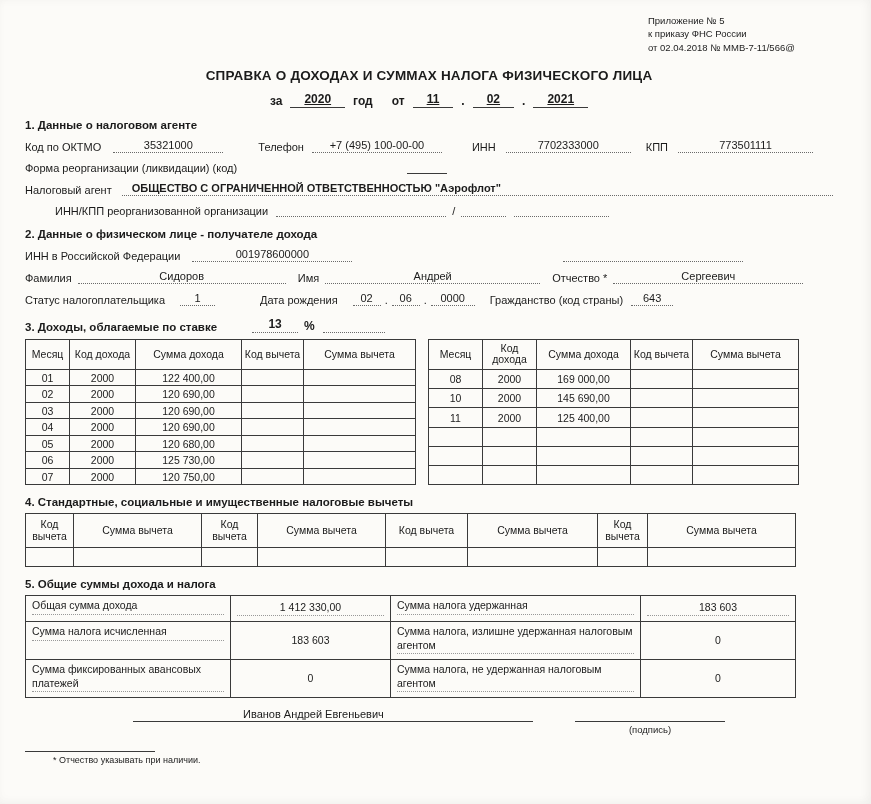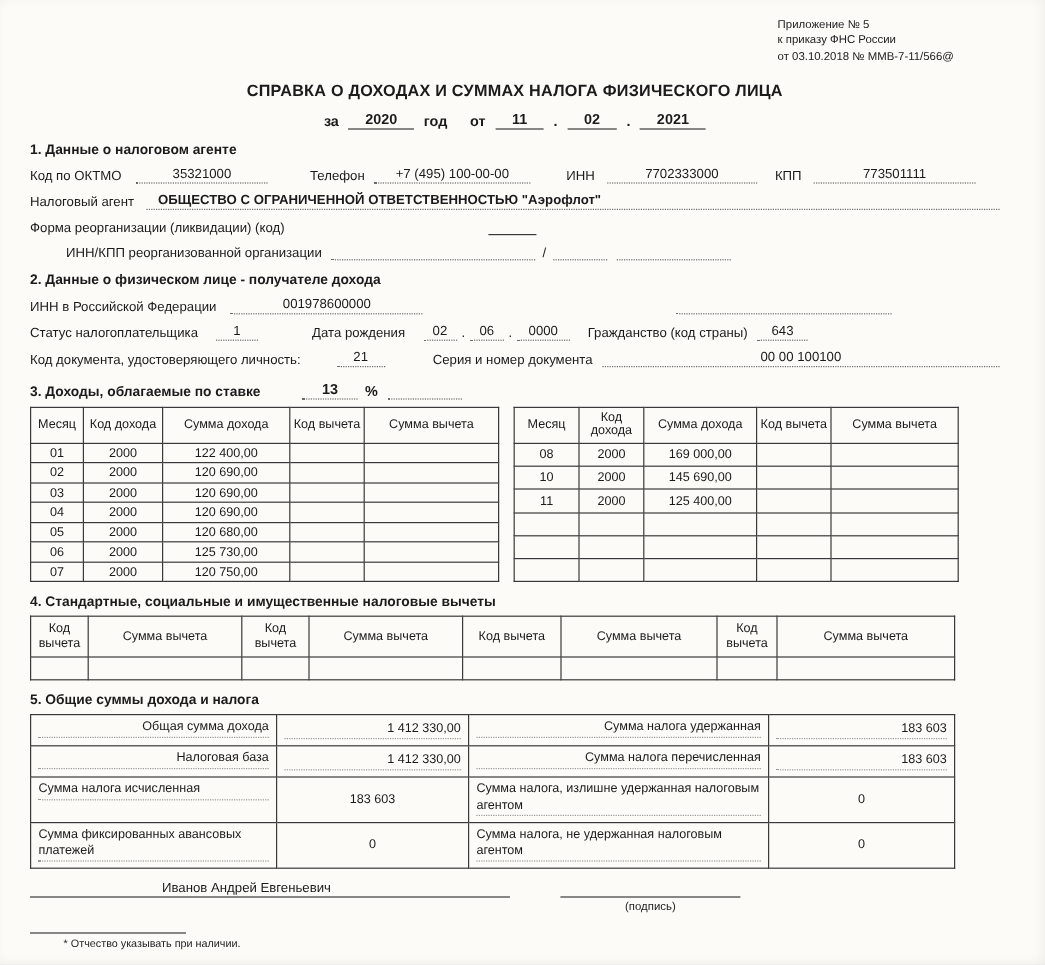--- a/index.html
+++ b/index.html
@@ -32,20 +32,21 @@
   }
   .date-line {
     display:flex; justify-content:center; align-items:flex-end;
     margin-top: 9px; font-weight: bold; font-size: 12px;
   }
   .date-line > * { margin: 0 4px; }
   .u-solid {
     display:inline-block; text-align:center;
     border-bottom: 1.5px solid #3a3a3a;
     padding: 0 14px 1px 14px;
+    text-decoration: underline;
   }
   .sec-title { font-weight: bold; font-size: 11.5px; margin-top: 11px; }
   .frow { display:flex; align-items:flex-end; margin-top: 8px; white-space:nowrap; }
   .lbl { flex: 0 0 auto; }
   .fld {
     display:inline-block; flex:0 0 auto;
     border-bottom: 1px dotted #6a6a6a;
     text-align:center; min-height: 13px; padding-bottom:1px;
   }
   .fld.grow { flex: 1 1 auto; }
@@ -62,45 +63,45 @@
     padding: 0 2px;
   }
   .t3 th { height: 30px; line-height: 1.1; }
   .t3 td { height: 16.5px; text-align: center; }
   .t4 th { height: 34px; line-height: 1.1; }
   .t4 td { height: 19px; }
   .t5 td { padding: 3px 6px; vertical-align: top; line-height: 1.25; }
   .t5 td.val { text-align:center; vertical-align: middle; }
   .dotfill { display:block; border-bottom: 1px dotted #999; padding-bottom: 1px; }
   .t5 tr.tall td { height: 38px; }
-  .t5 tr.short td { height: 26px; text-align: right; }
+  .t5 tr.short td { height: 26px; }
 
   
-  .sig-row { display:flex; align-items:flex-start; margin-top: 10px; }
+  .sig-row { display:flex; align-items:flex-start; margin-top: 10px; justify-content: center; }
   .sig-left { width: 400px; }
   .sig-name { padding-left: 110px; border-bottom: 1.3px solid #3a3a3a; padding-bottom:1px; }
   .sig-caption { text-align:center; font-size: 9.5px; margin-top: 2px; color:#222; }
   .sig-right { width: 150px; margin-left: 42px; padding-top: 13px; }
   .sig-right .line { border-bottom: 1.3px solid #3a3a3a; height: 1px; }
   .footnote { margin-top: 16px; }
   .footnote .line { width: 130px; border-top: 1.2px solid #3a3a3a; }
   .footnote .txt { font-size: 9px; margin-top: 3px; padding-left: 28px; color:#222; }
   .ml4{margin-left:4px}.ml6{margin-left:6px}.ml8{margin-left:8px}.ml10{margin-left:10px}
   .ml12{margin-left:12px}.ml15{margin-left:15px}.ml30{margin-left:30px}
   .ml35{margin-left:35px}.ml40{margin-left:40px}.ml45{margin-left:45px}.mla{margin-left:auto}
 </style>
 </head>
 <body>
 
 <div class="page">
 
   <div class="annex">
     <div>Приложение № 5</div>
     <div>к приказу ФНС России</div>
-    <div>от 03.10.2018 № ММВ-7-11/566@</div>
+    <div>от 02.04.2018 № ММВ-7-11/566@</div>
   </div>
 
   <div class="doc-title">СПРАВКА О ДОХОДАХ И СУММАХ НАЛОГА ФИЗИЧЕСКОГО ЛИЦА</div>
 
   <div class="date-line">
     <span>за</span>
     <span class="u-solid">2020</span>
     <span>год</span>
     <span class="ml15">от</span>
     <span class="u-solid">11</span>
@@ -115,58 +116,60 @@
     <span class="lbl">Код по ОКТМО</span>
     <span class="fld ml12" style="width:110px">35321000</span>
     <span class="lbl ml35">Телефон</span>
     <span class="fld ml8" style="width:130px">+7 (495) 100-00-00</span>
     <span class="lbl ml30">ИНН</span>
     <span class="fld ml10" style="width:125px">7702333000</span>
     <span class="lbl ml15">КПП</span>
     <span class="fld ml10" style="width:135px">773501111</span>
   </div>
   <div class="frow">
+    <span class="lbl">Форма реорганизации (ликвидации)  (код)</span>
+    <span class="sline" style="width:40px;margin-left:170px"></span>
+  </div>
+  <div class="frow">
     <span class="lbl">Налоговый агент</span>
     <span class="fld grow left b ml10">ОБЩЕСТВО С ОГРАНИЧЕННОЙ ОТВЕТСТВЕННОСТЬЮ "Аэрофлот"</span>
-  </div>
-  <div class="frow">
-    <span class="lbl">Форма реорганизации (ликвидации)  (код)</span>
-    <span class="sline" style="width:40px;margin-left:170px"></span>
   </div>
   <div class="frow">
     <span class="lbl ml30">ИНН/КПП  реорганизованной организации</span>
     <span class="fld ml8" style="width:170px"></span>
     <span class="ml6">/</span>
     <span class="fld ml6" style="width:45px"></span>
     <span class="fld ml8" style="width:95px"></span>
   </div>
 
   <div class="sec-title">2. Данные о физическом лице - получателе дохода</div>
   <div class="frow">
     <span class="lbl">ИНН в Российской Федерации</span>
     <span class="fld ml12" style="width:160px">001978600000</span>
     <span class="fld mla" style="width:180px;margin-right:90px"></span>
+  </div>
+  <div class="frow">
+    <span class="lbl">Фамилия</span>
+    <span class="fld ml6" style="width:208px">Сидоров</span>
+    <span class="lbl ml12">Имя</span>
+    <span class="fld ml6" style="width:215px">Андрей</span>
+    <span class="lbl ml12">Отчество *</span>
+    <span class="fld ml6" style="width:190px">Сергеевич</span>
   </div>
   <div class="frow">
     <span class="lbl">Статус налогоплательщика</span>
     <span class="fld ml15" style="width:35px">1</span>
     <span class="lbl ml45">Дата рождения</span>
     <span class="fld ml15" style="width:28px">02</span>
     <span class="ml4">.</span>
     <span class="fld ml4" style="width:28px">06</span>
     <span class="ml4">.</span>
     <span class="fld ml4" style="width:44px">0000</span>
     <span class="lbl ml15">Гражданство (код страны)</span>
     <span class="fld ml8" style="width:42px">643</span>
-  </div>
-  <div class="frow">
-    <span class="lbl">Код документа, удостоверяющего личность:</span>
-    <span class="fld ml30" style="width:40px">21</span>
-    <span class="lbl ml40">Серия и номер документа</span>
-    <span class="fld grow ml8">00 00 100100</span>
   </div>
 
   <div class="frow" style="margin-top:11px">
     <span class="sec-title" style="margin-top:0">3. Доходы, облагаемые по ставке</span>
     <span class="fld b ml35" style="width:46px;font-size:12px">13</span>
     <span class="b ml6" style="font-size:12px">%</span>
     <span class="fld ml8" style="width:62px"></span>
   </div>
 
   <div class="tables-row">
@@ -329,34 +332,20 @@
         <td class="val" style="width:160px">
             <span class="dotfill">1 412 330,00</span>
           </td>
         <td style="width:250px">
             <span class="dotfill">Сумма налога удержанная</span>
           </td>
         <td class="val" style="width:155px">
             <span class="dotfill">183 603</span>
           </td>
       </tr>
-      <tr class="short">
-        <td>
-            <span class="dotfill">Налоговая база</span>
-          </td>
-        <td class="val">
-            <span class="dotfill">1 412 330,00</span>
-          </td>
-        <td>
-            <span class="dotfill">Сумма налога перечисленная</span>
-          </td>
-        <td class="val">
-            <span class="dotfill">183 603</span>
-          </td>
-      </tr>
       <tr class="tall">
         <td>
             <span class="dotfill">Сумма налога исчисленная</span>
           </td>
         <td class="val"><span>183 603</span></td>
         <td>
             <span class="dotfill">Сумма налога, излишне удержанная налоговым агентом</span>
           </td>
         <td class="val"><span>0</span></td>
       </tr>

